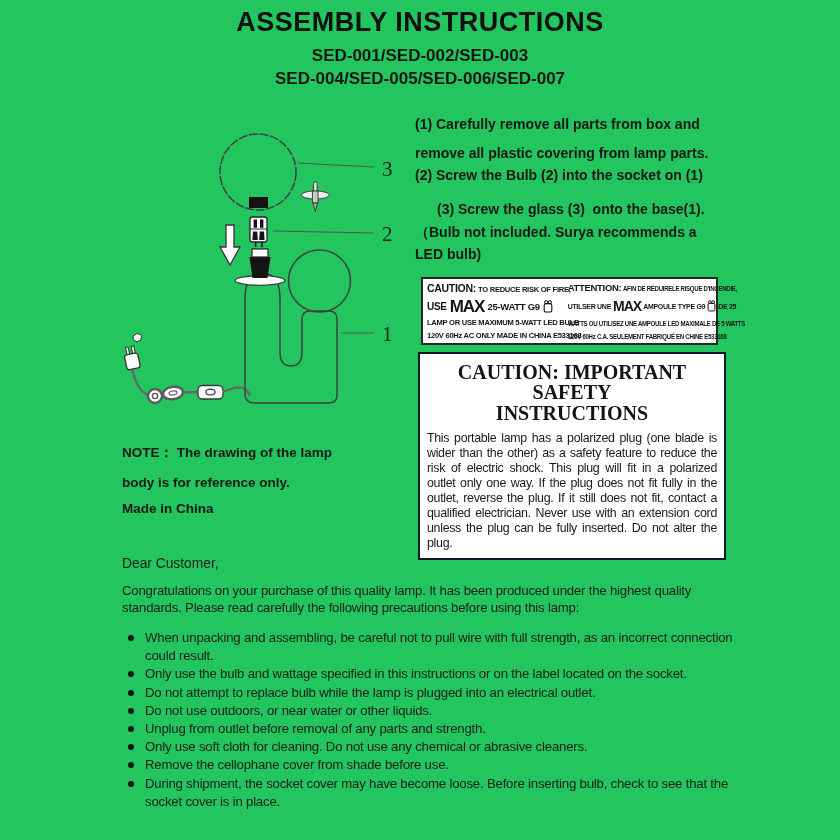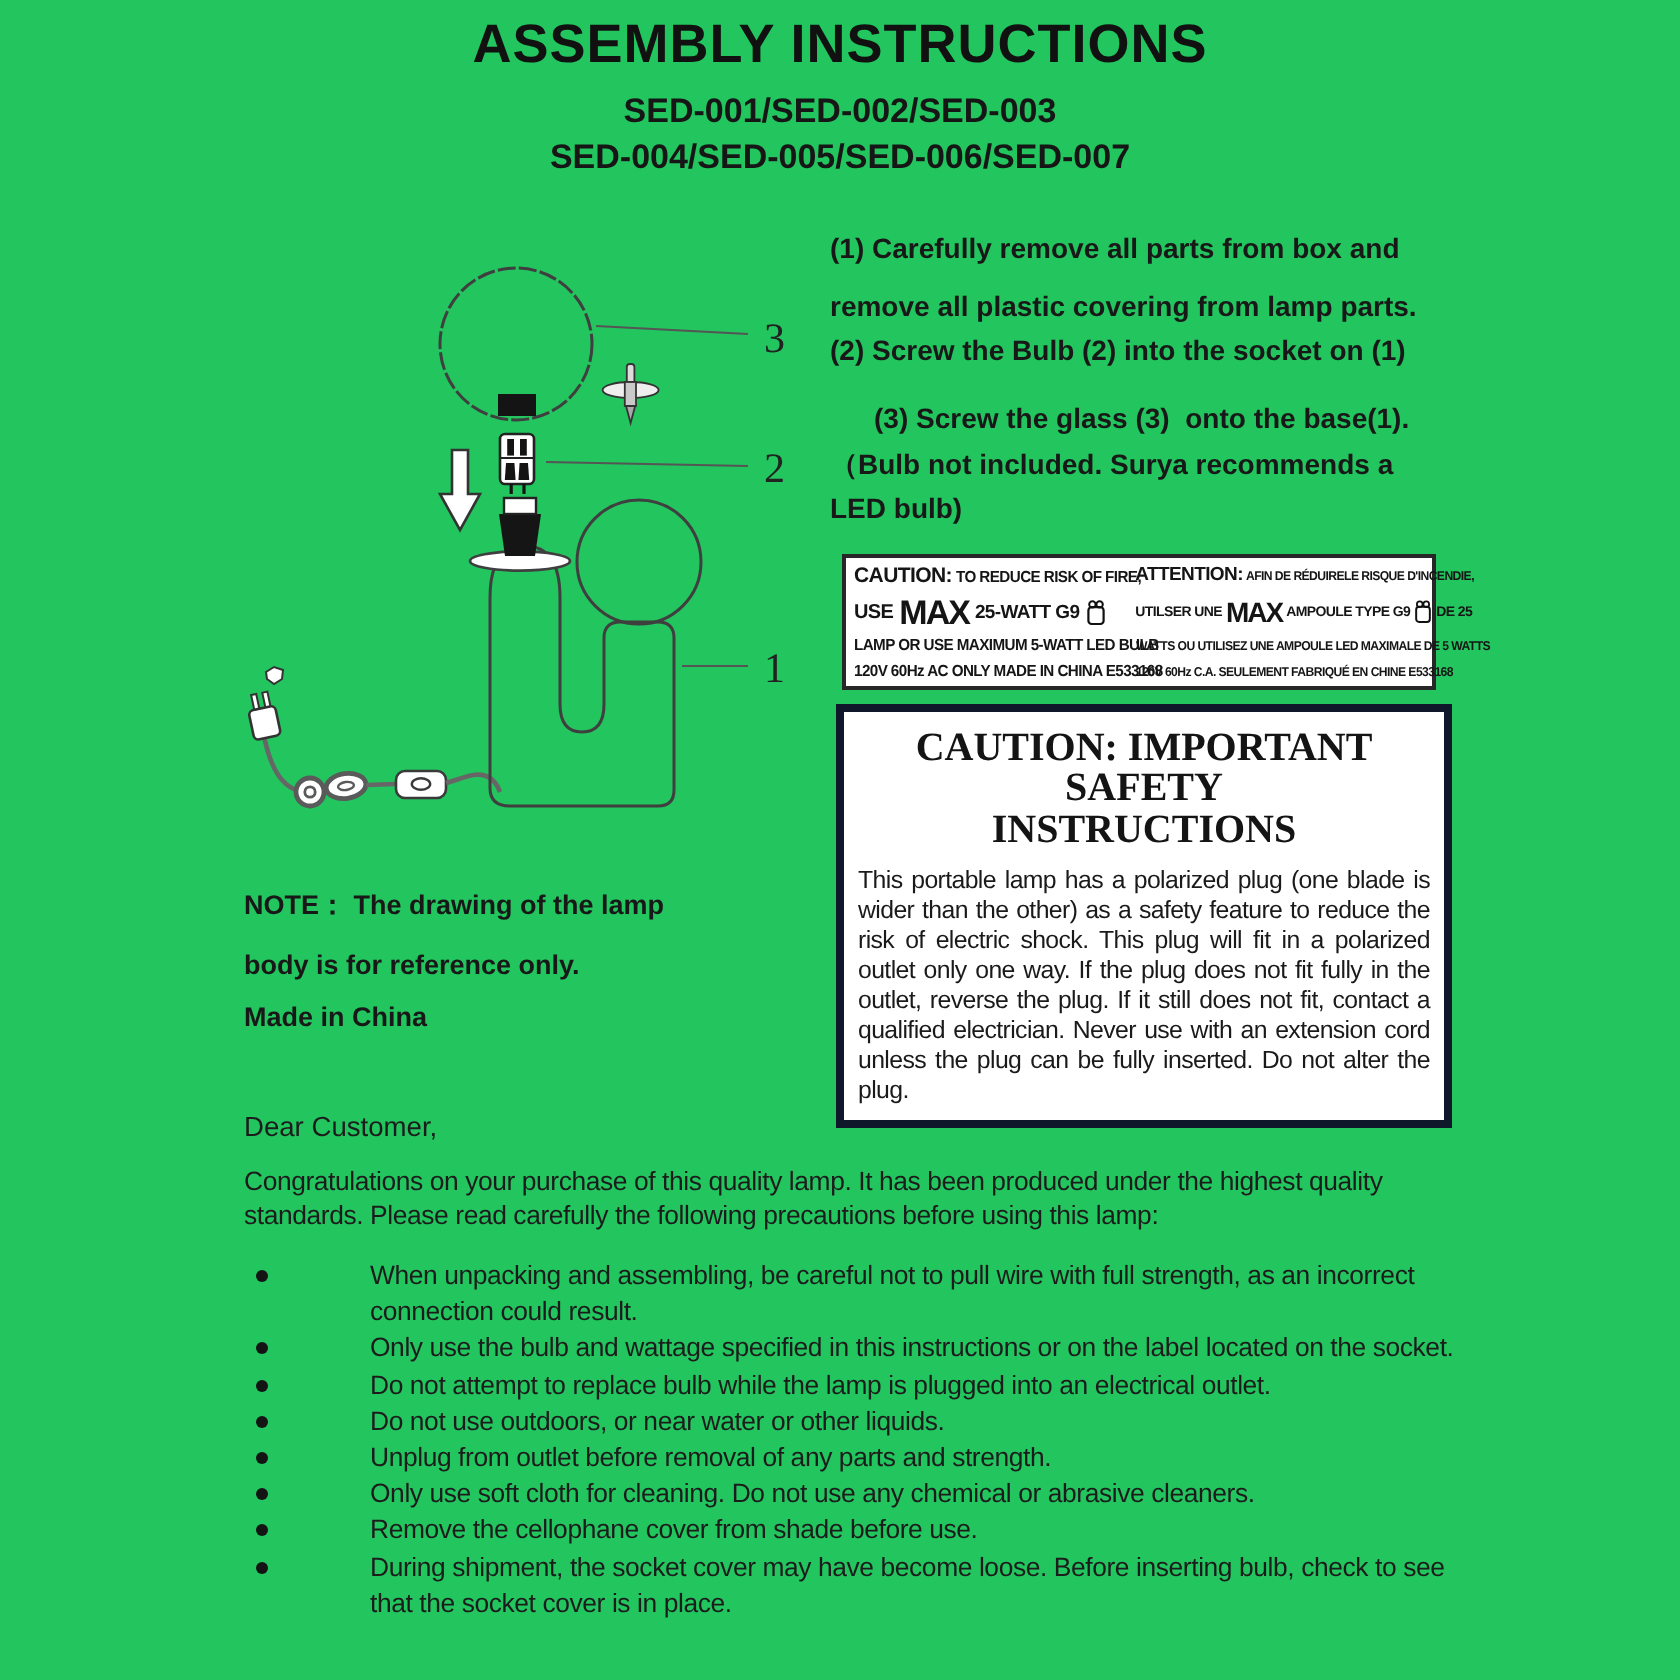--- a/index.html
+++ b/index.html
@@ -33,41 +33,41 @@
   .wl-use{font-size:10px;margin-right:3px;}
   .wl-use-sm{font-size:7px;margin-right:2px;}
   .wl-max{font-size:17px;letter-spacing:-1px;margin-right:3px;line-height:1;}
   .wl-max-sm{font-size:14px;letter-spacing:-1px;margin-right:2px;line-height:1;}
   .wl-watt{font-size:9.5px;margin-right:3px;}
   .wl-watt-sm{font-size:7px;margin-right:2px;}
   .wl-bulbicon{flex:0 0 auto;align-self:center;}
   .wl-mid{align-items:center;}
   
   .safety-box{
-    left:418px;top:352px;width:308px;min-height:184px;border:4px solid #0f172a;
+    left:418px;top:352px;width:308px;min-height:184px;border:2px solid #0f172a;
     box-sizing:border-box;background:#fff;
   }
   .sb-title{font-family:"Liberation Serif",serif;font-weight:bold;text-align:center;font-size:20px;color:#141414;line-height:1;}
   .sb-t1{margin-top:8px;} .sb-t2{margin-top:1px;}
   .sb-body{
     margin:8px 7px 7px 7px;font-size:12.4px;letter-spacing:-.3px;line-height:15px;
     text-align:justify;color:#1a1a1a;
   }
   
   .note{left:122px;top:444px;width:300px;height:80px;}
   .note-line{position:absolute;left:0;font-size:13.5px;font-weight:bold;white-space:pre;color:#181818;}
   .n1{top:0;} .n2{top:31px;} .n3{top:57px;}
   
   .customer{left:122px;top:556px;width:616px;}
   .salutation{position:absolute;top:0;left:0;font-size:13.8px;color:#1c1c1c;}
   .intro{position:absolute;top:27px;left:0;width:600px;font-size:13.2px;letter-spacing:-.2px;line-height:16.5px;color:#1c1c1c;}
   .bullets{position:absolute;top:73px;left:6px;width:606px;}
   .bullet-item{display:flex;align-items:flex-start;}
   .dot{flex:0 0 auto;width:6px;height:6px;border-radius:50%;background:#141414;margin:6px 11px 0 0;}
-  .bullet-text{font-size:13.2px;letter-spacing:-.2px;line-height:18.2px;color:#1c1c1c;width:590px;margin-left:40px;}
+  .bullet-text{font-size:13.2px;letter-spacing:-.2px;line-height:18.2px;color:#1c1c1c;width:590px;}
   
   .diagram{left:110px;top:105px;}
   .ln{fill:none;stroke:#3f3f3f;stroke-width:1.5;}
   .cord{fill:none;stroke:#666;stroke-width:2.3;}
   .leader{stroke:#555;stroke-width:1.1;}
   .partnum{font-family:"Liberation Serif",serif;font-size:21px;fill:#222;}
 </style>
 </head>
 <body>
 

